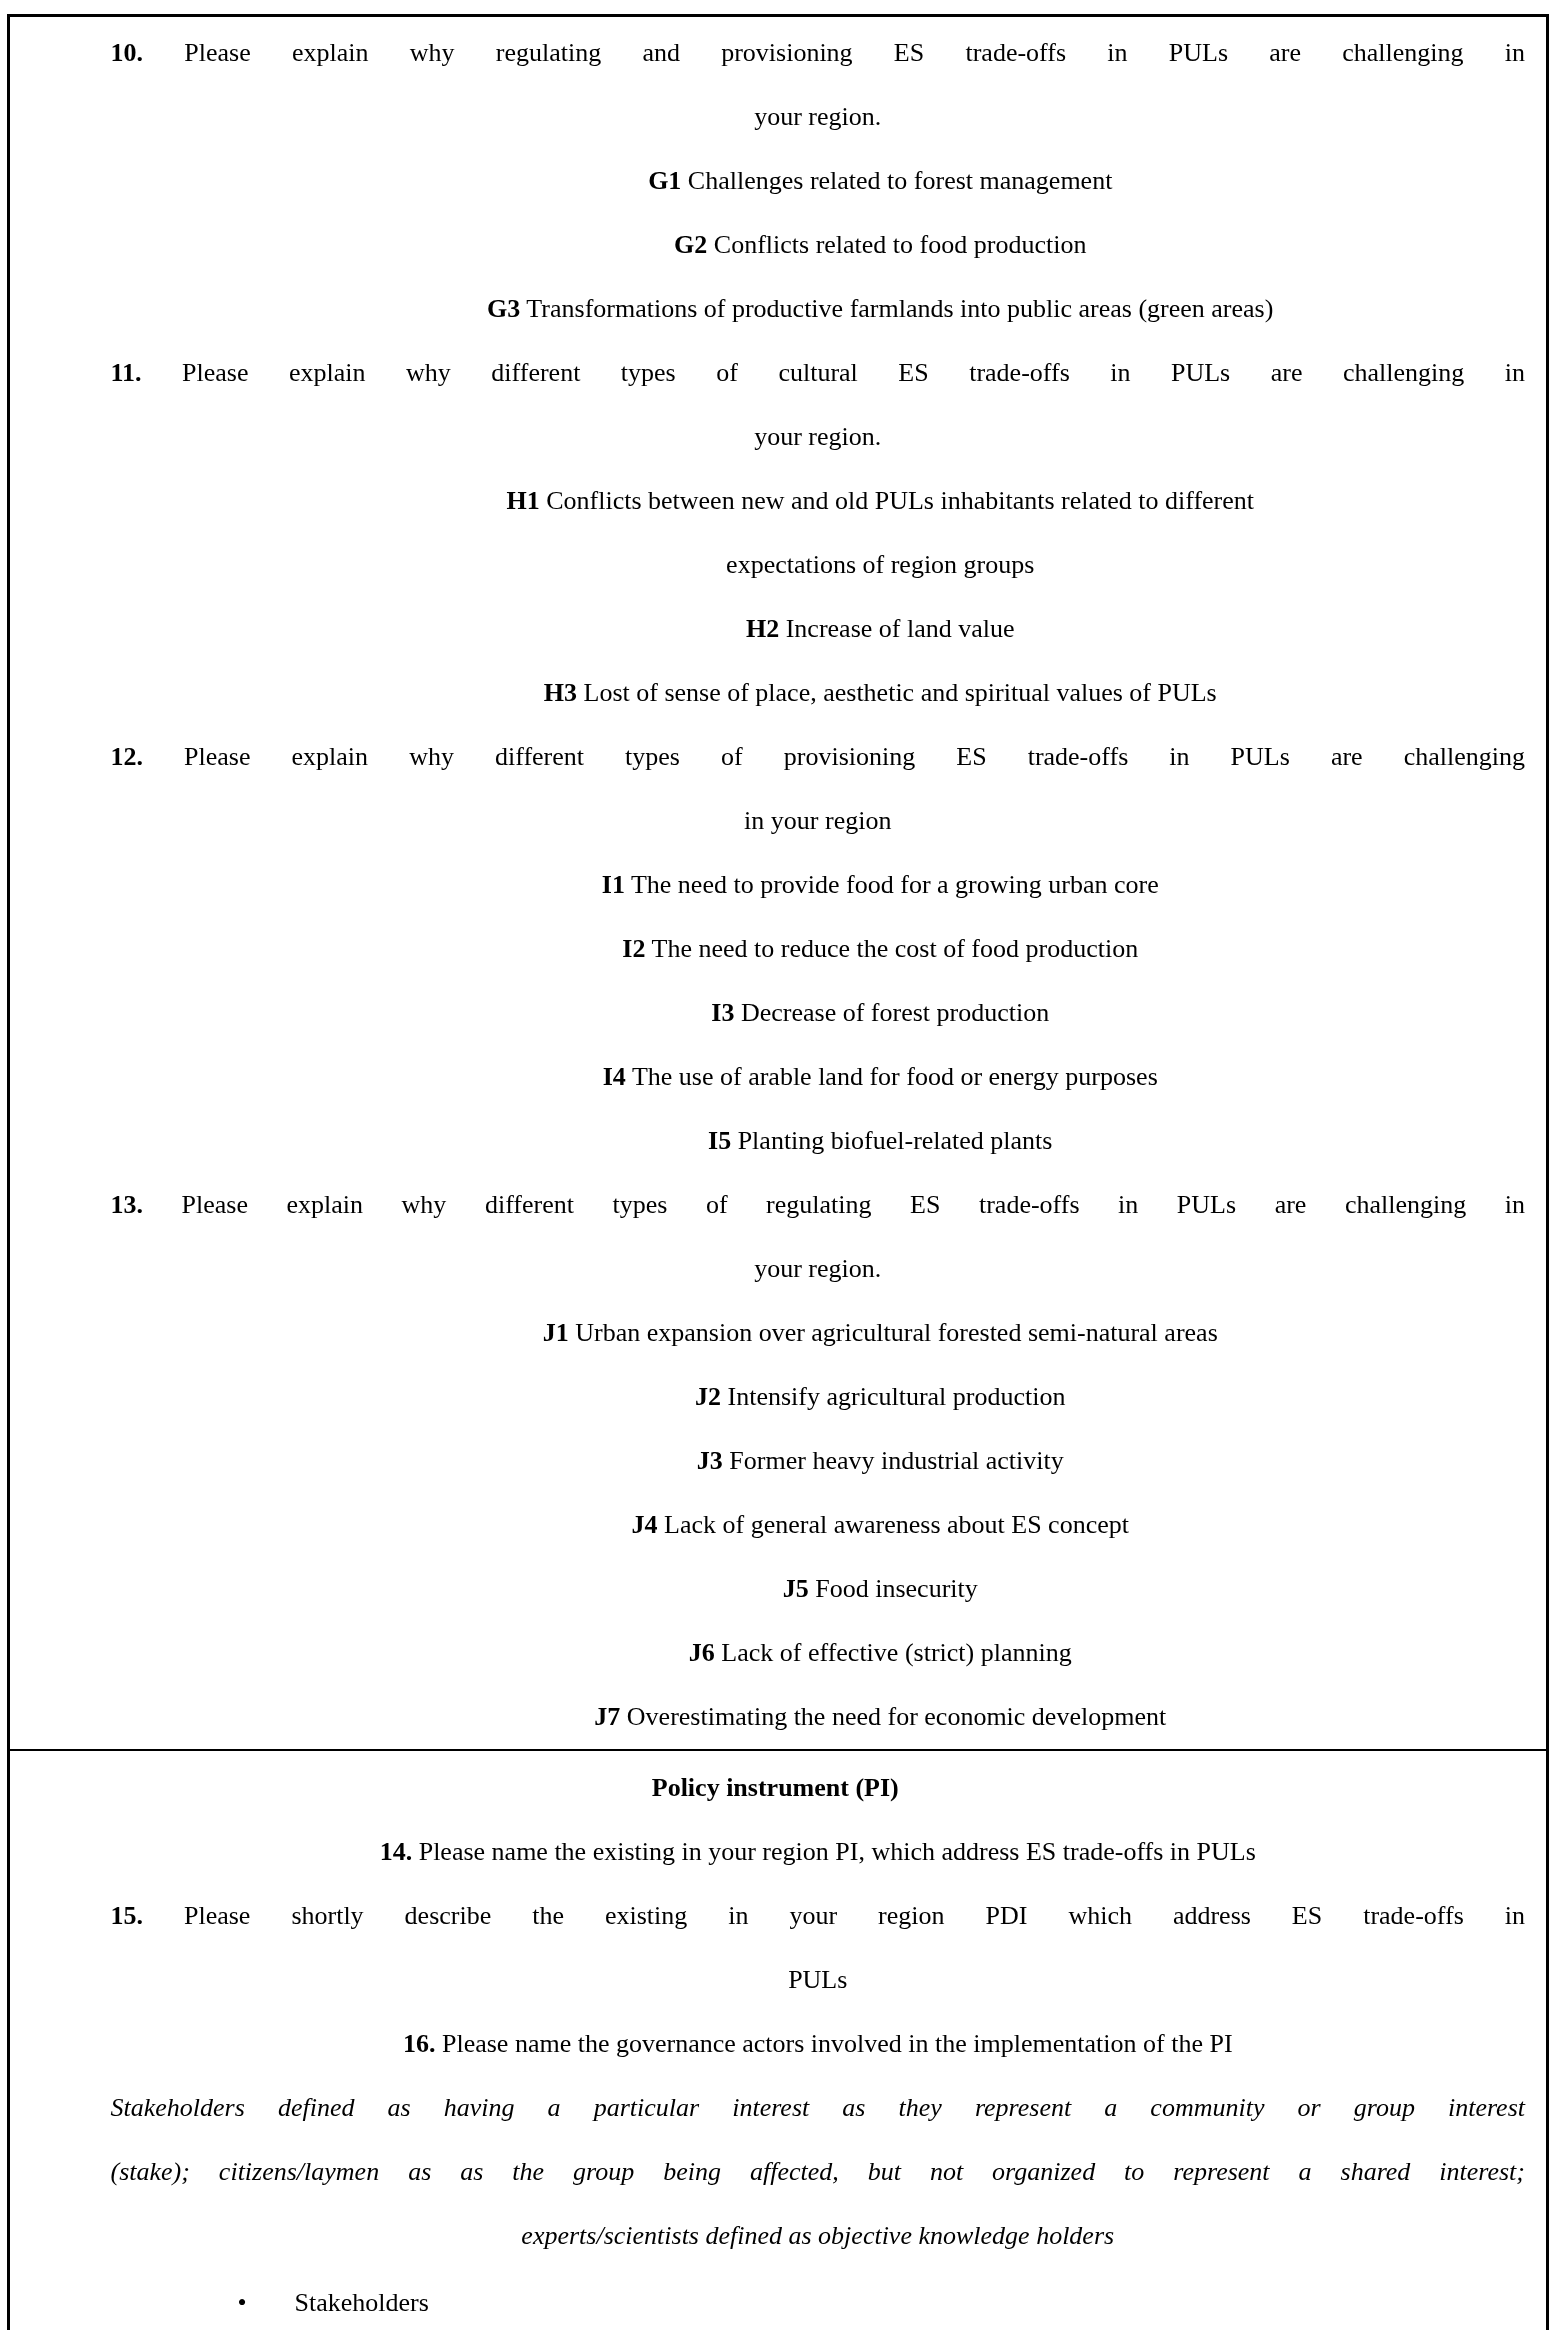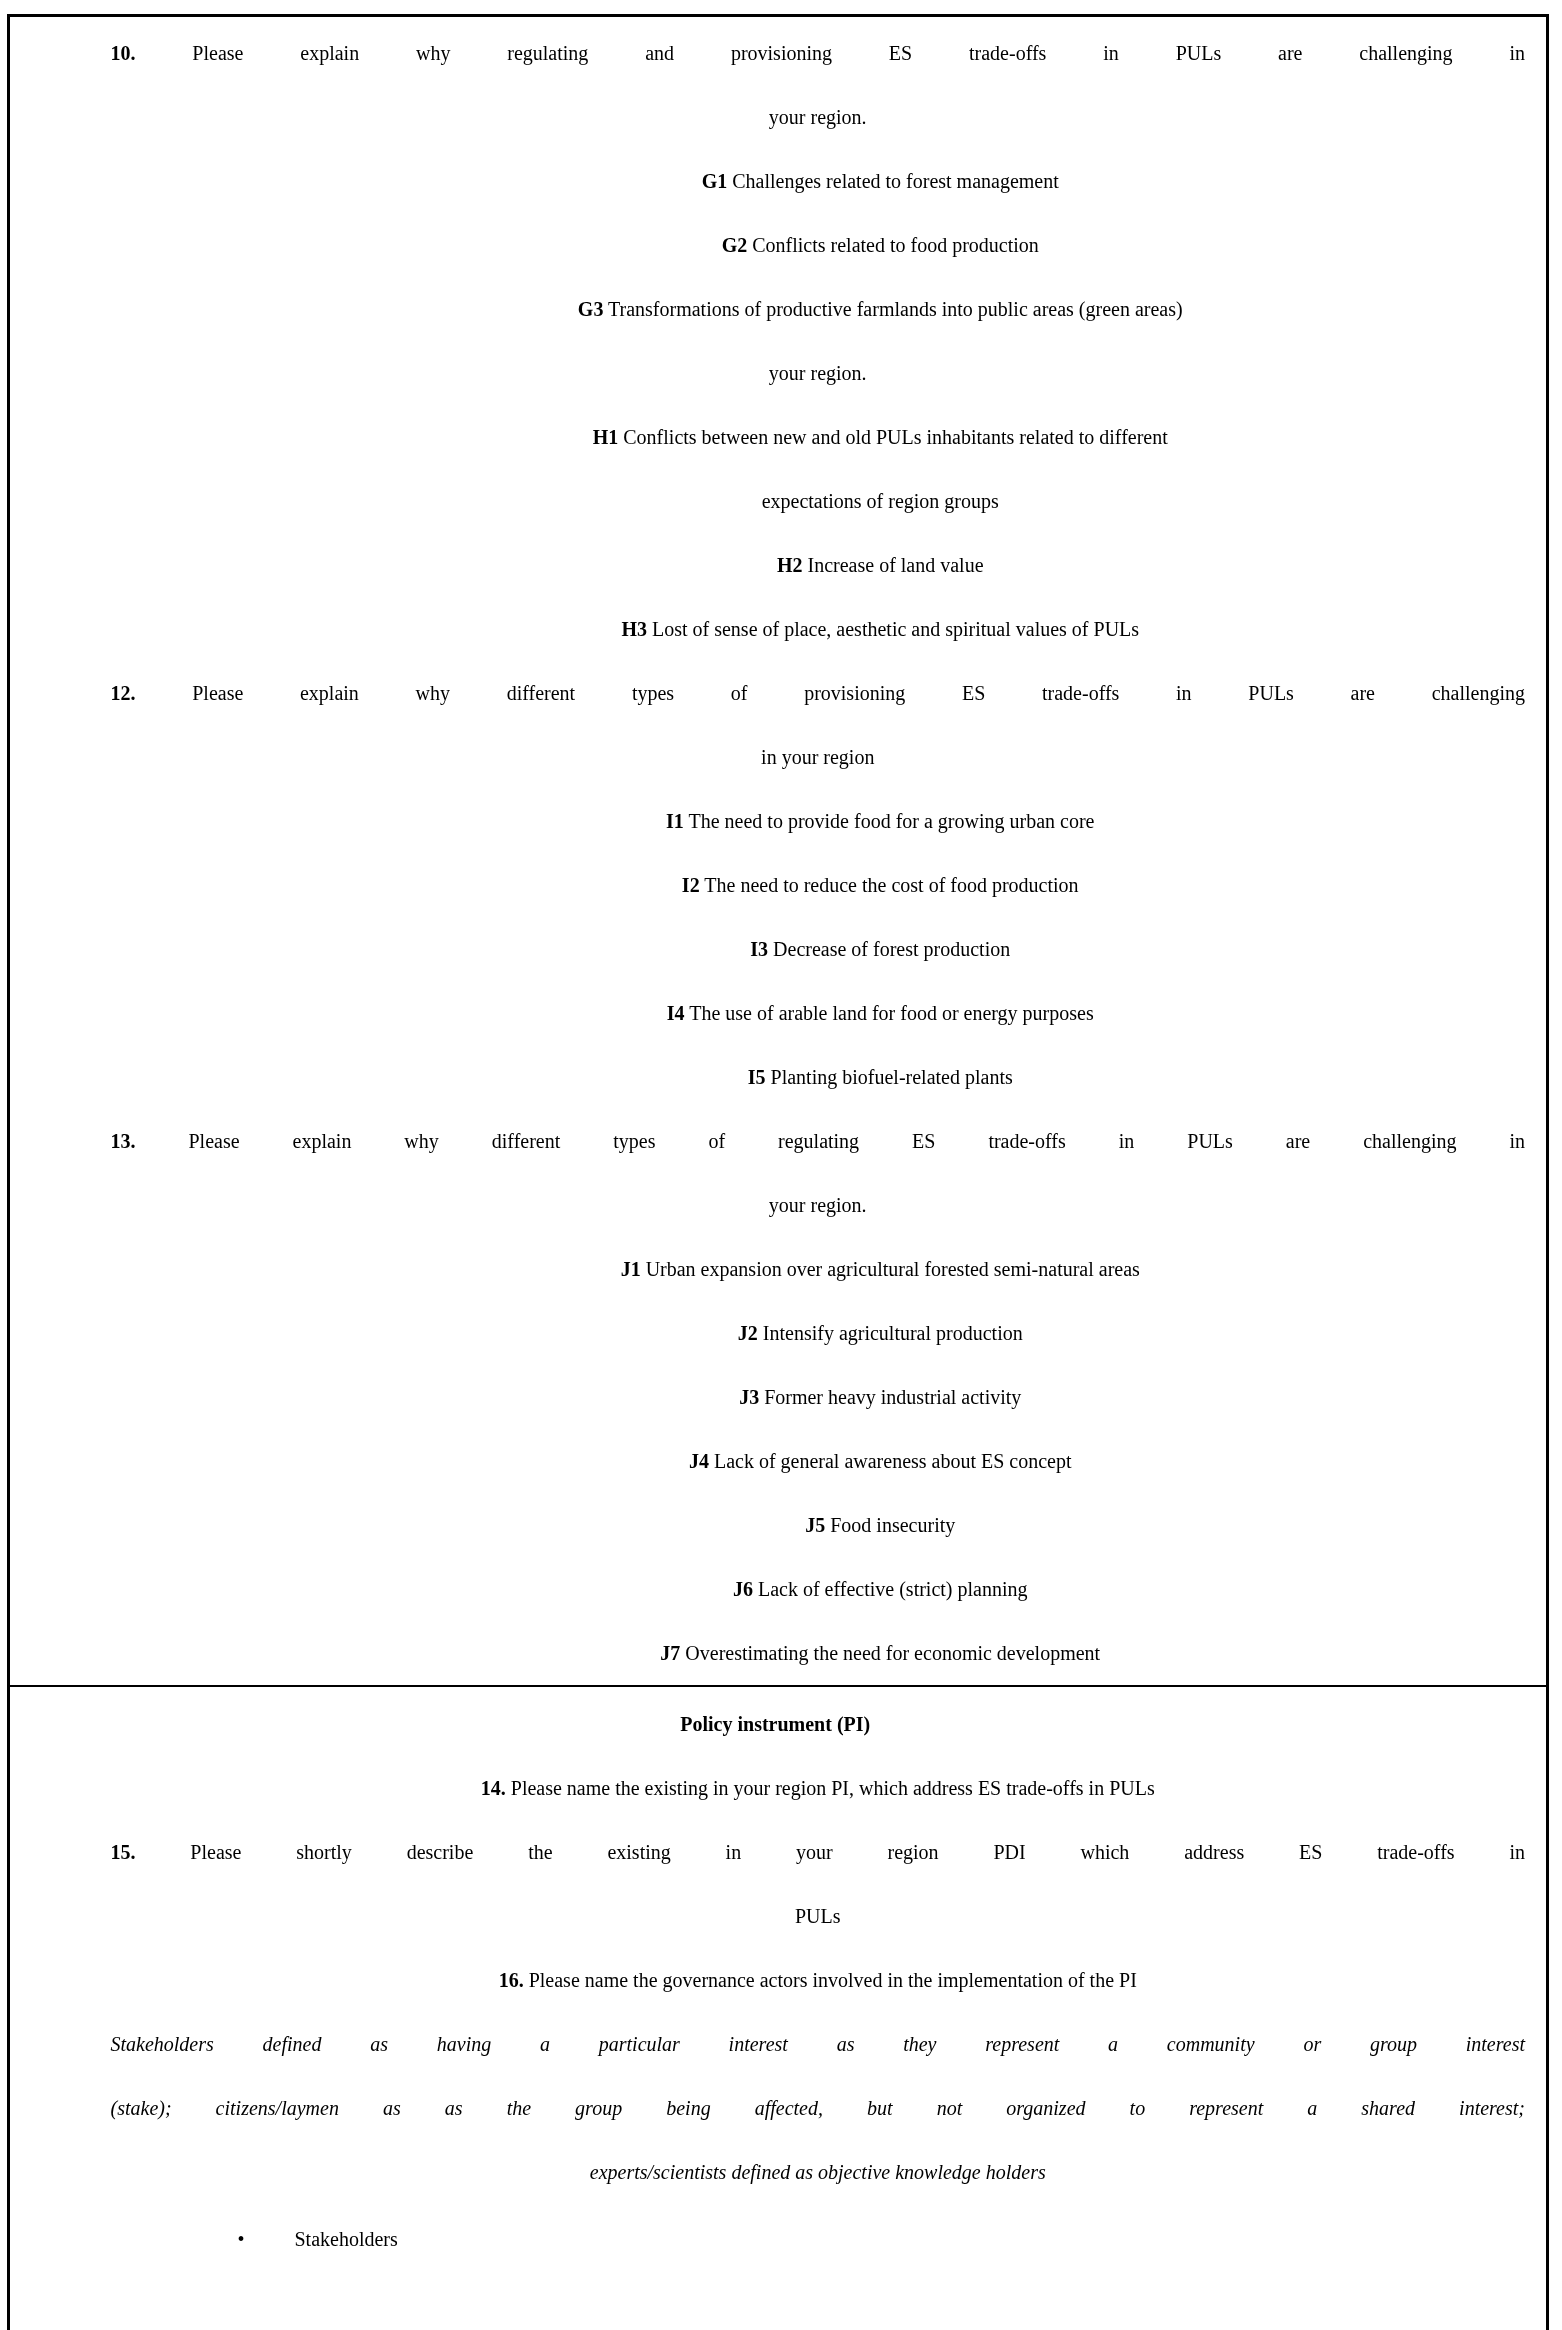--- a/index.html
+++ b/index.html
@@ -25,21 +25,21 @@
     border-bottom-width: 4.7px;
     background: #ffffff;
   }
   .section { width: 100%; }
   .section.first { padding-top: 3.7px; }
   .section.second {
     border-top: 2.8px solid #000000;
     padding-top: 5.6px;
   }
   .item {
-    font-size: 20px;
+    font-size: 26px;
     line-height: 64px;
     padding-left: 101px;
     padding-right: 20.5px;
   }
   .item.sub    { padding-left: 226px; }
   .item.heading{ padding-left: 16px; font-weight: bold; }
   .item.note   { font-style: italic; }
   .item.bullet {
     padding-left: 228px;
     line-height: 70px;
@@ -69,20 +69,21 @@
       <div class="item sub">
         <div class="line"><span class="prefix">G1</span> Challenges related to forest management</div>
       </div>
       <div class="item sub">
         <div class="line"><span class="prefix">G2</span> Conflicts related to food production</div>
       </div>
       <div class="item sub">
         <div class="line"><span class="prefix">G3</span> Transformations of productive farmlands into public areas (green areas)</div>
       </div>
       <div class="item question">
+        <div class="line stretch"><span class="prefix">11.</span> Please explain why different types of cultural ES trade-offs in PULs are challenging in</div>
         <div class="line">your region.</div>
       </div>
       <div class="item sub">
         <div class="line"><span class="prefix">H1</span> Conflicts between new and old PULs inhabitants related to different</div>
         <div class="line">expectations of region groups</div>
       </div>
       <div class="item sub">
         <div class="line"><span class="prefix">H2</span> Increase of land value</div>
       </div>
       <div class="item sub">

